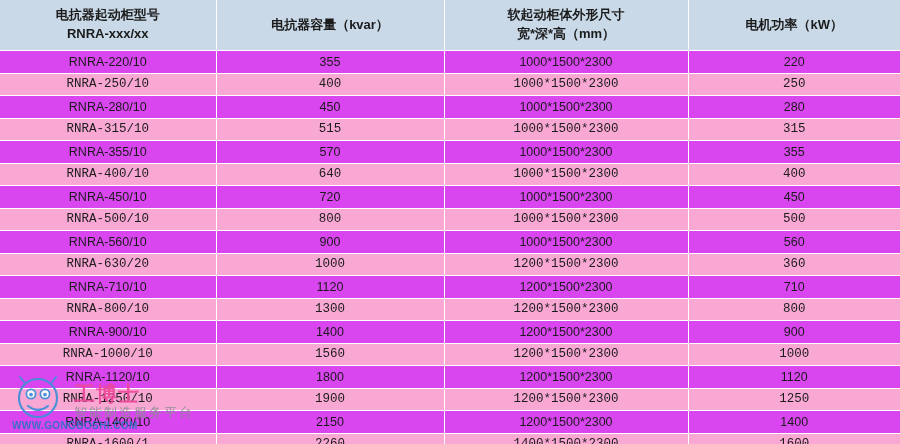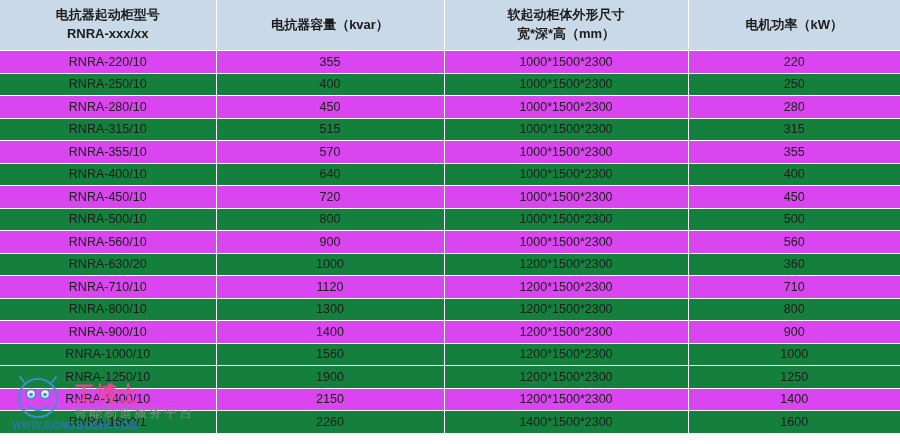--- a/index.html
+++ b/index.html
@@ -46,21 +46,22 @@
     border-bottom: 1px solid #ffffff;
     white-space: nowrap;
   }
   #spec-table td:last-child {
     border-right: none;
   }
   #spec-table tbody tr.row-odd td {
     background: #d946ef;
   }
   #spec-table tbody tr.row-even td {
-    background: #15803d;
+    background: #f9a8d4;
+    font-family: Liberation Mono, monospace;
   }
   .col-model { width: 216px; }
   .col-cap { width: 228px; }
   .col-dim { width: 244px; }
   .col-power { width: 212px; }
 
   .hdr-line { display: block; }
 
   
   #watermark {
@@ -209,20 +210,26 @@
         <td>RNRA-900/10</td>
         <td>1400</td>
         <td>1200*1500*2300</td>
         <td>900</td>
       </tr>
       <tr class="row-even">
         <td>RNRA-1000/10</td>
         <td>1560</td>
         <td>1200*1500*2300</td>
         <td>1000</td>
+      </tr>
+      <tr class="row-odd">
+        <td>RNRA-1120/10</td>
+        <td>1800</td>
+        <td>1200*1500*2300</td>
+        <td>1120</td>
       </tr>
       <tr class="row-even">
         <td>RNRA-1250/10</td>
         <td>1900</td>
         <td>1200*1500*2300</td>
         <td>1250</td>
       </tr>
       <tr class="row-odd">
         <td>RNRA-1400/10</td>
         <td>2150</td>

